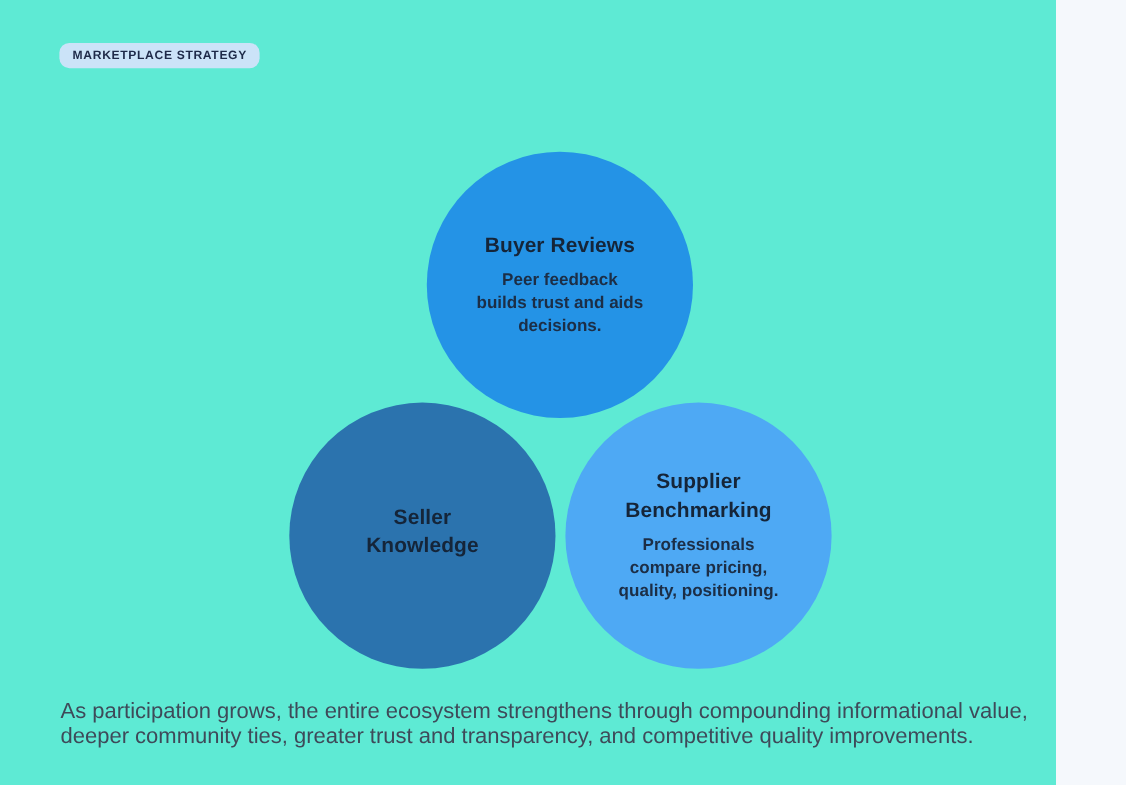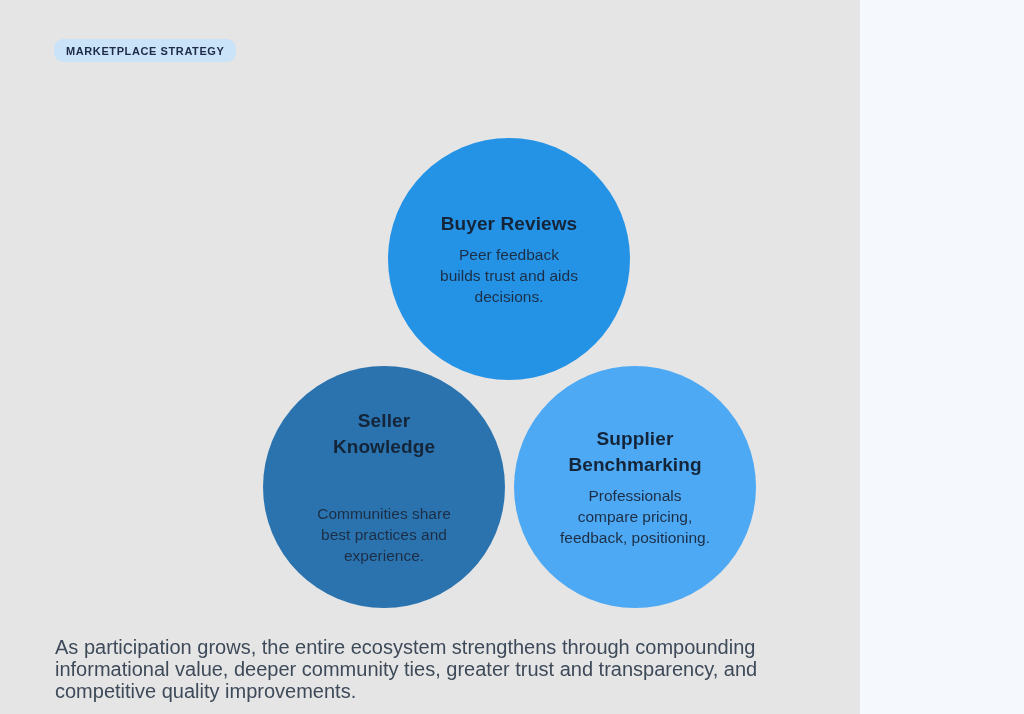--- a/index.html
+++ b/index.html
@@ -4,23 +4,23 @@
 <style>
   * { margin: 0; padding: 0; box-sizing: border-box; }
   html, body { width: 1024px; height: 714px; }
   body {
     font-family: "Liberation Sans", sans-serif;
     background: #f5f8fc;
     overflow: hidden;
   }
   .canvas {
     position: relative;
-    width: 860px;
+    width: 960px;
     height: 714px;
-    background: #e5e5e5;
+    background: #5eead4;
     padding-left: 36px;
   }
   .badge {
     position: absolute;
     left: 54px;
     top: 39px;
     display: inline-block;
     background: #cbe3f8;
     color: #1e2a49;
     font-size: 11px;
@@ -59,21 +59,21 @@
     font-size: 19px;
     font-weight: 700;
     color: #152539;
     line-height: 26px;
     white-space: pre-line;
     margin-bottom: 7px;
     letter-spacing: 0.1px;
   }
   .circle-desc {
     font-size: 15.5px;
-    font-weight: 400;
+    font-weight: 700;
     color: #1c2e46;
     line-height: 21px;
     white-space: pre-line;
   }
   .footer {
     position: absolute;
     left: 55px;
     top: 636px;
     max-width: 918px;
     font-size: 20px;
@@ -92,28 +92,25 @@
   <div class="circle circle-top" style="background-color: rgb(36, 147, 230);">
     <div class="circle-title">Buyer Reviews</div>
     <div class="circle-desc">Peer feedback
 builds trust and aids
 decisions.</div>
   </div>
 
   <div class="circle circle-left" style="background-color: rgb(43, 115, 174); gap: 36px;">
     <div class="circle-title">Seller
 Knowledge</div>
-    <div class="circle-desc">Communities share
-best practices and
-experience.</div>
   </div>
 
   <div class="circle circle-right" style="background-color: rgb(78, 169, 244);">
     <div class="circle-title">Supplier
 Benchmarking</div>
     <div class="circle-desc">Professionals
 compare pricing,
-feedback, positioning.</div>
+quality, positioning.</div>
   </div>
 
   <p class="footer">As participation grows, the entire ecosystem strengthens through compounding informational value, deeper community ties, greater trust and transparency, and competitive quality improvements.</p>
 
 </div>
 
 </body></html>

